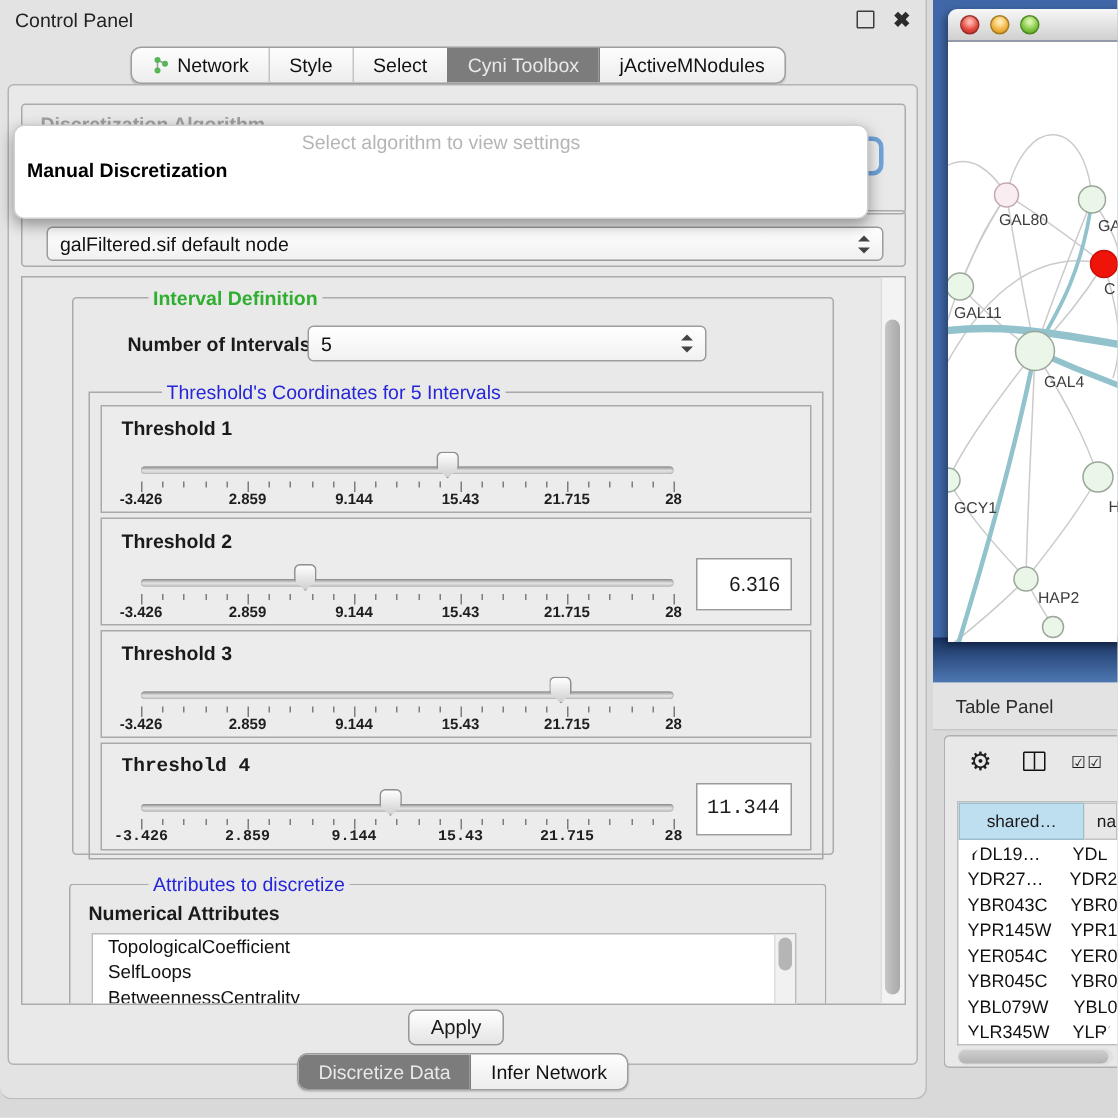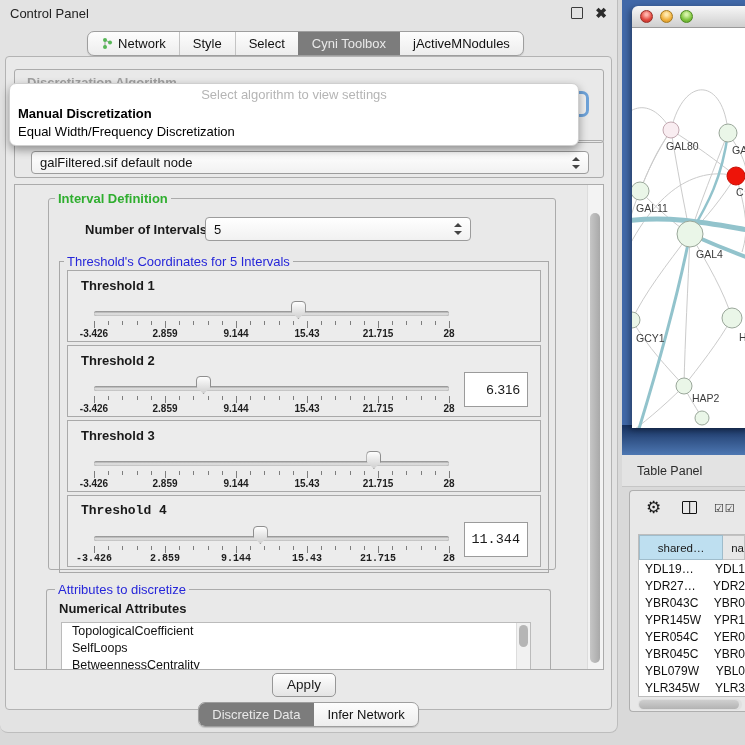--- a/index.html
+++ b/index.html
@@ -21,21 +21,21 @@
     background:linear-gradient(180deg,#fdfdfd,#ededed);box-shadow:0 1px 1px rgba(0,0,0,.15);}
   .tab{padding:4px 13px;font-size:13px;color:#111;border-left:1px solid #c4c4c4;
     display:flex;align-items:center;gap:5px;white-space:nowrap;}
   .tab:first-child{border-left:none;}
   .tab.active{background:#7c7c7c;color:#e9e9e9;border-left-color:#7c7c7c;}
   .tab.active + .tab{border-left-color:#7c7c7c;}
   
   .panel{position:absolute;left:5px;top:56px;width:607px;height:654px;background:#e9e9e9;
     border:1px solid #b3b3b3;border-radius:4px;box-sizing:border-box;padding-left:24px;}
   .groupbox{position:absolute;border:1px solid #ababab;border-radius:3px;box-sizing:border-box;}
-  .group-title{position:absolute;top:-8px;background:#e9e9e9;padding:0 3px;font-size:12.5px;white-space:nowrap;}
+  .group-title{position:absolute;top:-8px;background:#e9e9e9;padding:0 3px;font-size:12.5px;white-space:nowrap;margin-left:44px;}
   
   .algo-group{left:8px;top:12px;width:590px;height:74px;}
   .algo-title{position:absolute;left:12px;top:5px;font-size:13px;font-weight:bold;color:#9f9f9f;}
   .focus-combo{position:absolute;left:553px;top:34px;width:30px;height:26px;background:#f2f2f2;
     border:3px solid #6fa3d9;border-radius:7px;z-index:40;box-sizing:border-box;}
   
   .popup{position:absolute;left:3px;top:26px;width:570px;height:63px;background:#fff;
     border:1px solid #cfcfcf;border-radius:7px;z-index:50;
     box-shadow:0 4px 10px rgba(0,0,0,.38);box-sizing:border-box;}
   .popup-hint{position:absolute;left:0;right:0;top:3px;text-align:center;font-size:13px;color:#b5b5b5;}
@@ -121,21 +121,21 @@
   .tp-colicon{position:absolute;left:52px;top:10px;width:15px;height:13px;border:1.7px solid #111;
     border-radius:1px;box-sizing:border-box;}
   .tp-colicon:before{content:"";position:absolute;left:50%;top:0;bottom:0;width:1.7px;background:#111;transform:translateX(-50%);}
   .tp-checks{position:absolute;left:84px;top:11px;font-size:11px;color:#1c1c1c;letter-spacing:1px;}
   .tp-table{position:absolute;left:8px;top:43px;right:0;bottom:14px;background:#fff;
     border:1px solid #bdbdbd;border-right:none;overflow:hidden;}
   .tp-thead{display:flex;height:25px;}
   .th-cell{box-sizing:border-box;font-size:11.5px;display:flex;align-items:center;}
   .th-cell.c1{width:88px;background:#bedff0;border:1px solid #9fbccb;justify-content:center;}
   .th-cell.c2{flex:1;background:#e7e7e7;border:1px solid #c2c2c2;border-left:none;padding-left:8px;}
-  .tp-rows{height:139px;overflow:hidden;}
+  .tp-rows{height:139px;overflow:hidden;border-radius:32px;}
   .tp-row{display:flex;height:17px;font-size:12px;color:#111;align-items:center;}
   .tp-row .c1{width:88px;padding-left:6px;box-sizing:border-box;}
   .tp-row .c2{flex:1;padding-left:7px;}
   .hsb{position:absolute;left:8px;right:3px;bottom:1px;height:11px;background:#e0e0e0;border-radius:6px;}
   .hsb-thumb{position:absolute;left:1px;top:1px;height:9px;width:96%;border-radius:5px;
     background:linear-gradient(180deg,#cfcfcf,#b3b3b3);}
 </style>
 </head>
 <body>
 
@@ -177,21 +177,20 @@
   <div class="panel">
 
     <div class="groupbox algo-group">
       <span class="algo-title">Discretization Algorithm</span>
     </div>
     <div class="focus-combo"></div>
 
     <div class="popup">
       <div class="popup-hint">Select algorithm to view settings</div>
       <div class="popup-opt1">Manual Discretization</div>
-      <div class="popup-opt2">Equal Width/Frequency Discretization</div>
     </div>
 
     <div class="groupbox td-group">
       <span class="group-title td-title">Table Data</span>
       <div class="combo td-combo">
         <span>galFiltered.sif default node</span>
         <span class="spinner"></span>
       </div>
     </div>
 

